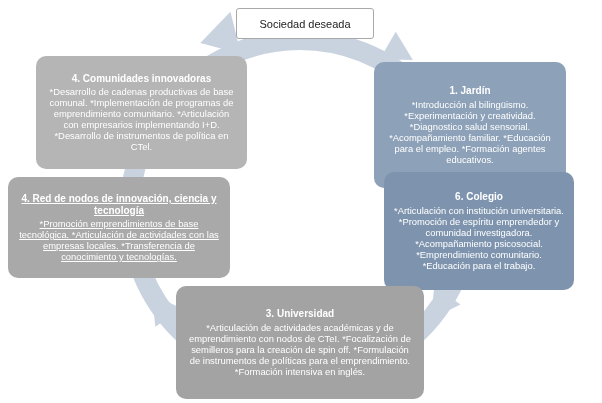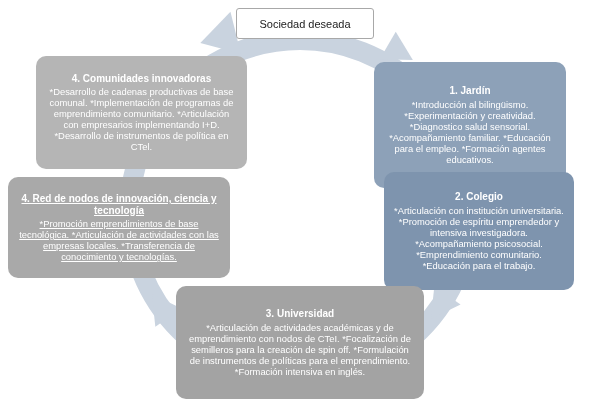--- a/index.html
+++ b/index.html
@@ -65,22 +65,22 @@
   <div class="top-box">
     <span>Sociedad deseada</span>
   </div>
 
   <div class="cycle-box box-1" style="background: rgb(141, 161, 184);">
     <div class="box-title">1. Jardín</div>
     <div class="box-body">*Introducción al bilingüismo. *Experimentación y creatividad. *Diagnostico salud sensorial. *Acompañamiento familiar. *Educación para el empleo. *Formación agentes educativos.</div>
   </div>
 
   <div class="cycle-box box-2" style="background: rgb(126, 148, 174);">
-    <div class="box-title">2. Colegio</div>
-    <div class="box-body">*Articulación con institución universitaria. *Promoción de espíritu emprendedor y intensiva investigadora. *Acompañamiento psicosocial. *Emprendimiento comunitario. *Educación para el trabajo.</div>
+    <div class="box-title">6. Colegio</div>
+    <div class="box-body">*Articulación con institución universitaria. *Promoción de espíritu emprendedor y comunidad investigadora. *Acompañamiento psicosocial. *Emprendimiento comunitario. *Educación para el trabajo.</div>
   </div>
 
   <div class="cycle-box box-3" style="background: rgb(163, 163, 163);">
     <div class="box-title">3. Universidad</div>
     <div class="box-body">*Articulación de actividades académicas y de emprendimiento con nodos de CTeI. *Focalización de semilleros para la creación de spin off. *Formulación de instrumentos de políticas para el emprendimiento. *Formación intensiva en inglés.</div>
   </div>
 
   <div class="cycle-box box-4" style="background: rgb(169, 169, 169);">
     <div class="box-title">4. Red de nodos de innovación, ciencia y tecnología</div>
     <div class="box-body">*Promoción emprendimientos de base tecnológica. *Articulación de actividades con las empresas locales. *Transferencia de conocimiento y tecnologías.</div>

